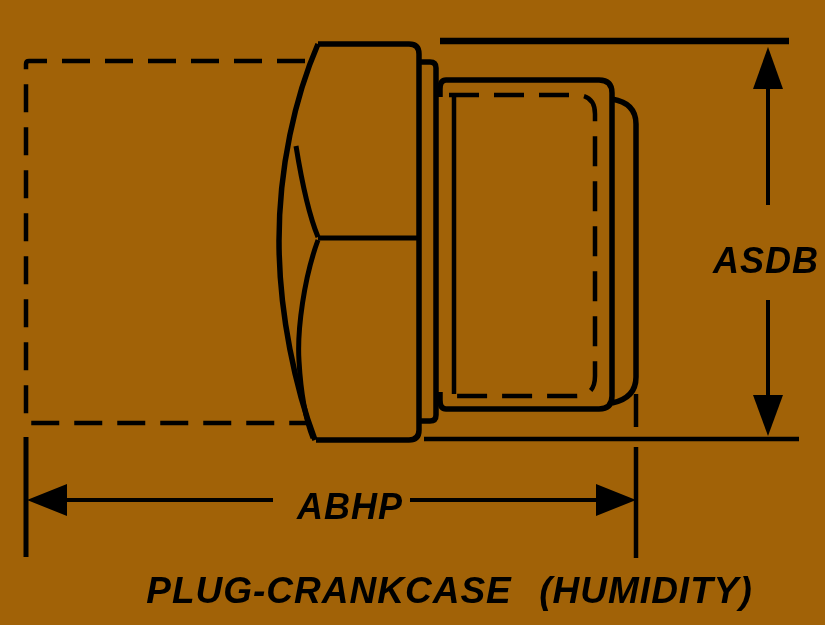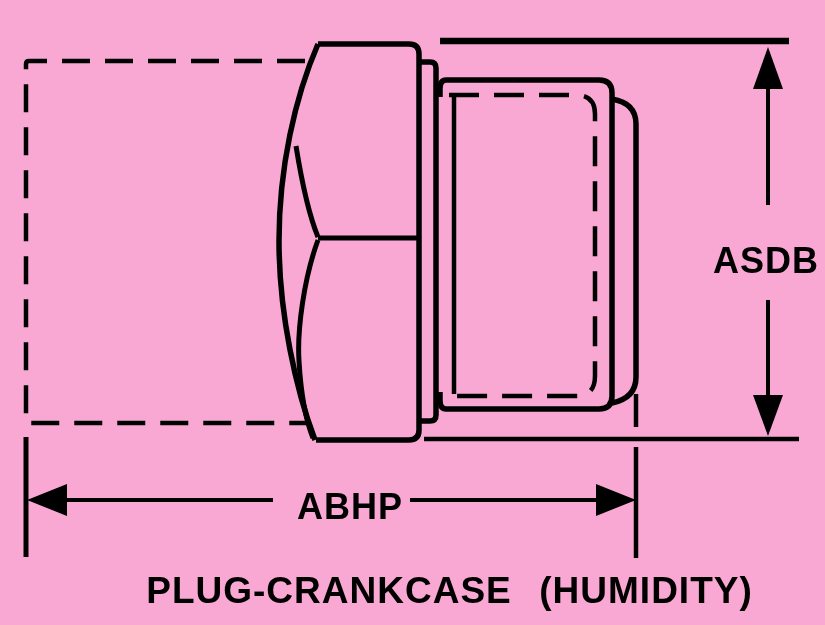--- a/index.html
+++ b/index.html
@@ -4,22 +4,23 @@
 <style>
   html, body {
     margin: 0;
     padding: 0;
     background: #ffffff;
   }
   .canvas {
     position: relative;
     width: 825px;
     height: 625px;
-    background: #f9a8d4;
+    background: #a16207;
     overflow: hidden;
+    font-style: italic;
   }
   .canvas svg {
     position: absolute;
     left: 0;
     top: 0;
     width: 825px;
     height: 625px;
   }
   .outline {
     fill: none;

